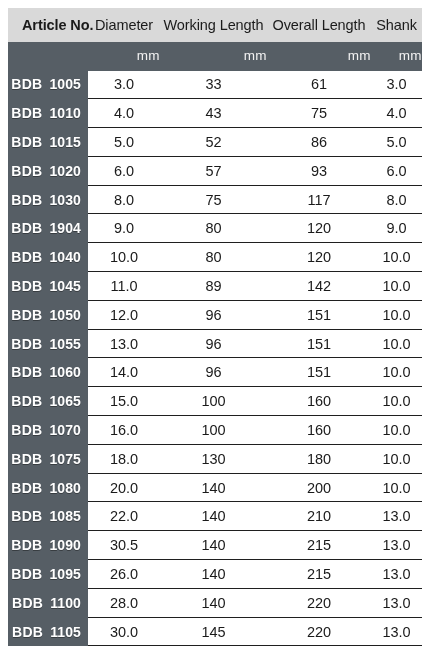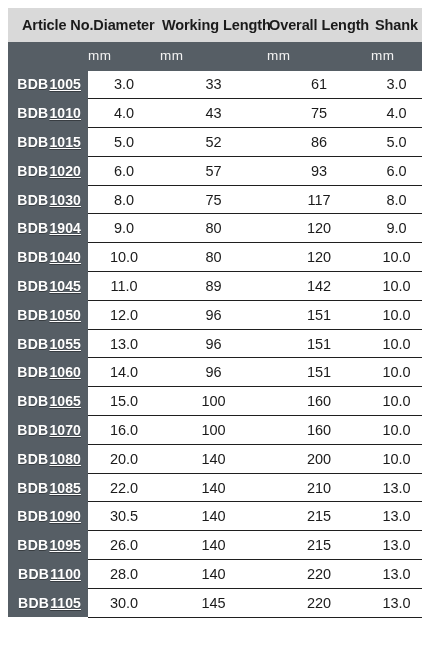--- a/index.html
+++ b/index.html
@@ -40,40 +40,40 @@
 
   
   tr.header-row {
     background: #d9d9d9;
     height: 34px;
   }
   tr.header-row th {
     background: #d9d9d9;
     color: #1b1b1b;
     font-size: 14.5px;
-    font-weight: bold;
+    font-weight: normal;
     text-align: center;
     padding: 0 2px;
     vertical-align: middle;
     white-space: nowrap;
     letter-spacing: -0.1px;
   }
   tr.header-row th.article-head {
     font-weight: bold;
     text-align: left;
     padding-left: 14px;
   }
 
   
   tr.unit-row { height: 28px; }
   tr.unit-row td {
     background: #565e65;
     color: #f2f2f2;
     font-size: 13.5px;
-    text-align: left;
+    text-align: right;
     vertical-align: middle;
     padding: 0;
     letter-spacing: 0.4px;
   }
   tr.unit-row td.unit-blank {
     background: #565e65;
   }
 
   
   tr.data-row { height: 28.8px; }
@@ -84,21 +84,21 @@
     font-weight: bold;
     font-size: 14px;
     text-align: right;
     padding: 0 7px 0 0;
     vertical-align: middle;
     white-space: nowrap;
     letter-spacing: 0.1px;
     text-shadow: 0 1px 0 rgba(0,0,0,0.35);
   }
   tr.data-row td.article-cell .prefix { letter-spacing: 0.3px; }
-  tr.data-row td.article-cell .num { margin-left: 1px; text-decoration: underline; }
+  tr.data-row td.article-cell .num { margin-left: 7px; }
 
   tr.data-row td.val {
     background: #ffffff;
     color: #1a1a1a;
     font-size: 14.5px;
     text-align: center;
     vertical-align: middle;
     padding: 0;
     border-bottom: 1.6px solid #1f1f1f;
   }
@@ -223,20 +223,27 @@
           <td class="val">10.0</td>
         </tr>
         <tr class="data-row">
           <td class="article-cell"><span class="prefix">BDB</span><span class="num">1070</span></td>
           <td class="val">16.0</td>
           <td class="val">100</td>
           <td class="val">160</td>
           <td class="val">10.0</td>
         </tr>
         <tr class="data-row">
+          <td class="article-cell"><span class="prefix">BDB</span><span class="num">1075</span></td>
+          <td class="val">18.0</td>
+          <td class="val">130</td>
+          <td class="val">180</td>
+          <td class="val">10.0</td>
+        </tr>
+        <tr class="data-row">
           <td class="article-cell"><span class="prefix">BDB</span><span class="num">1080</span></td>
           <td class="val">20.0</td>
           <td class="val">140</td>
           <td class="val">200</td>
           <td class="val">10.0</td>
         </tr>
         <tr class="data-row">
           <td class="article-cell"><span class="prefix">BDB</span><span class="num">1085</span></td>
           <td class="val">22.0</td>
           <td class="val">140</td>

